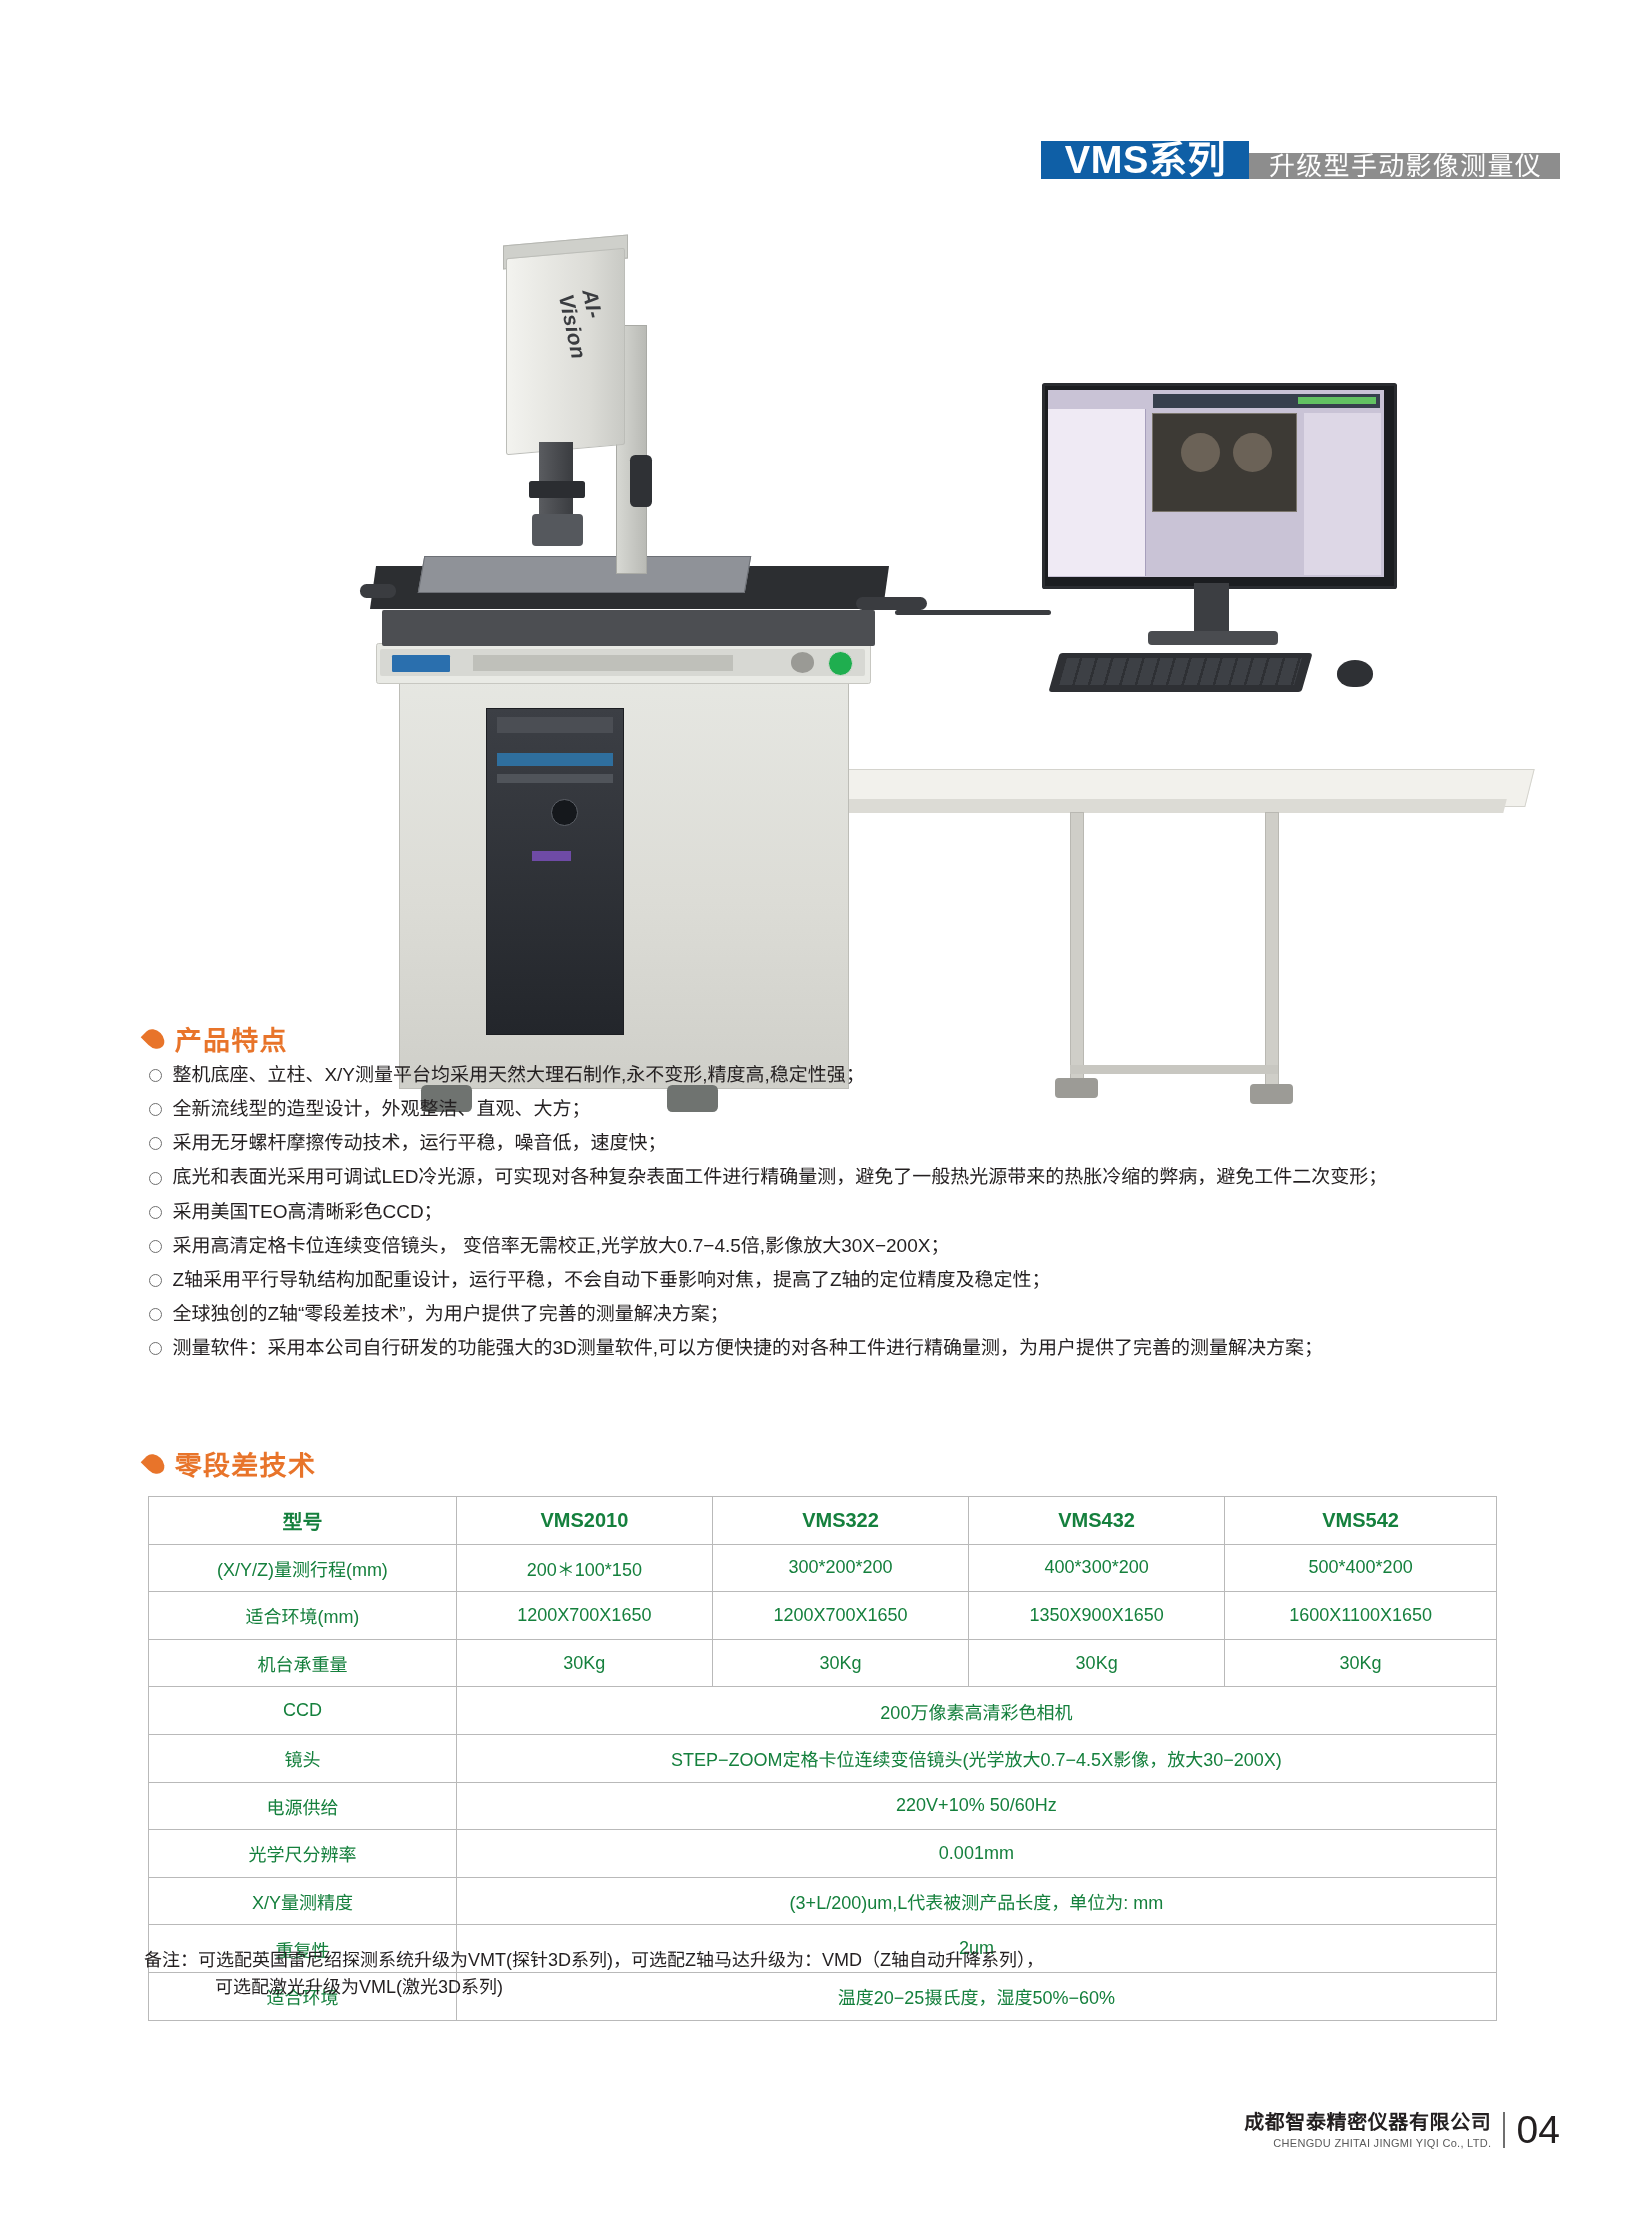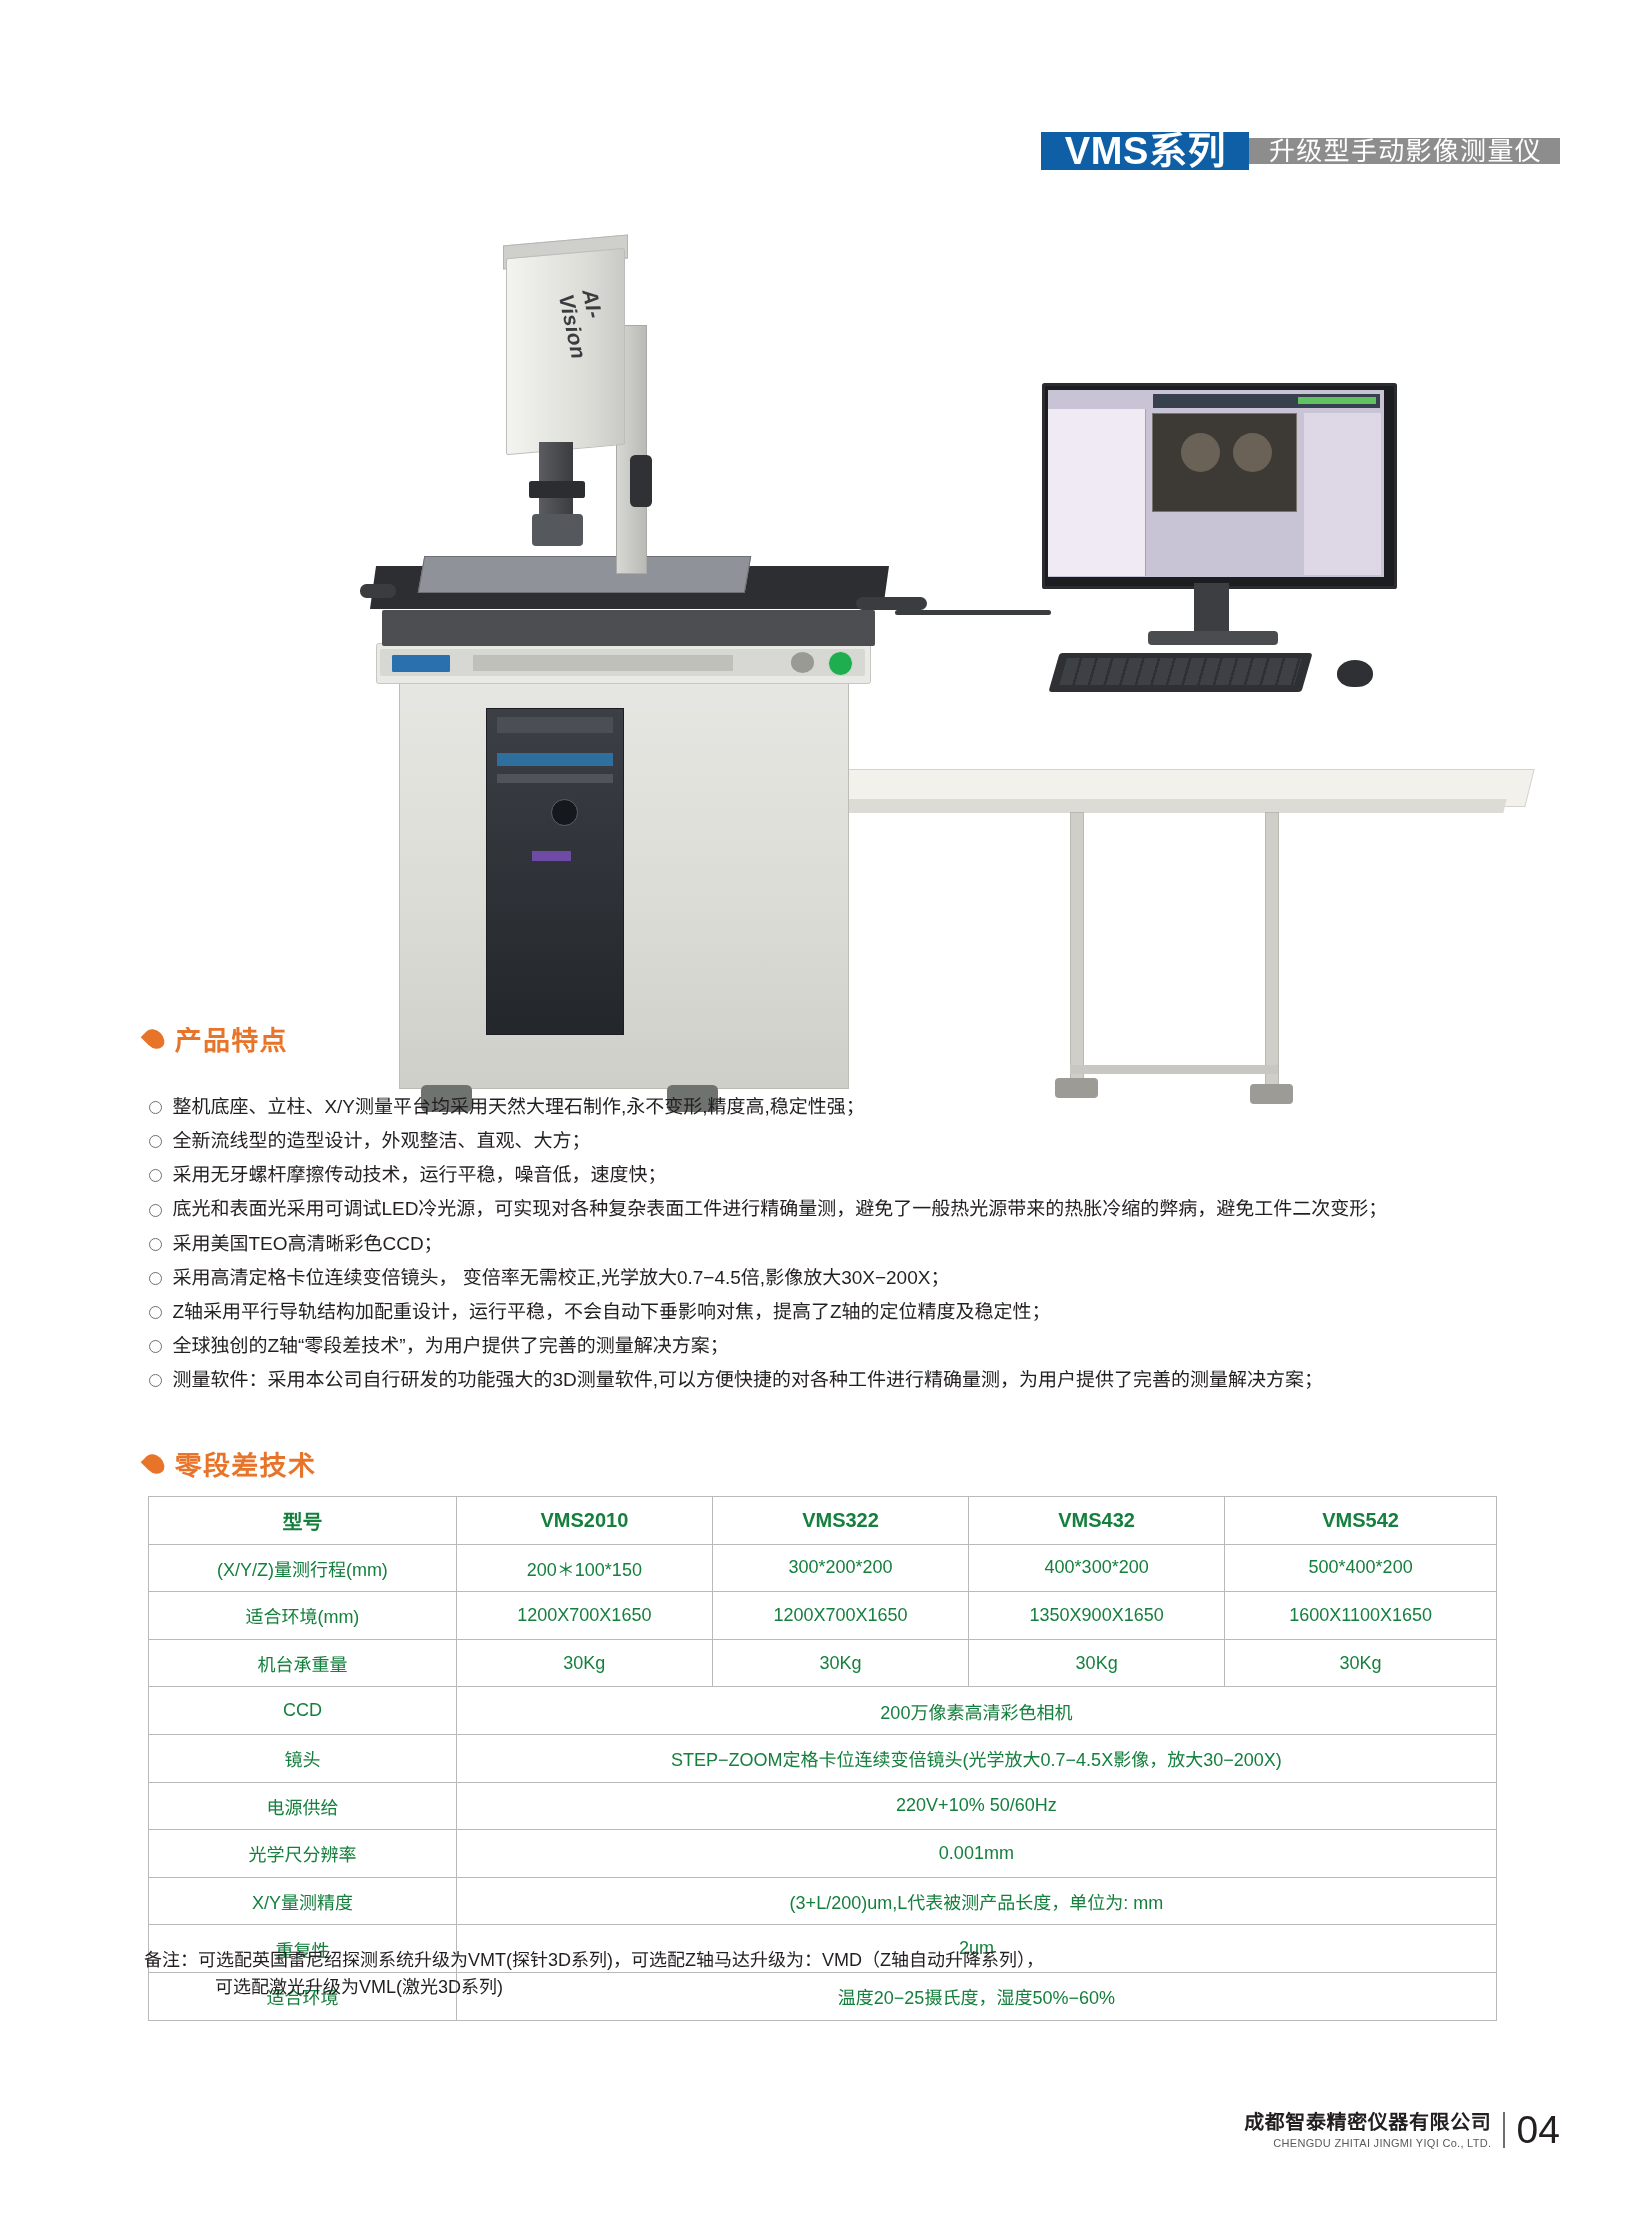--- a/index.html
+++ b/index.html
@@ -15,21 +15,21 @@
     position: relative;
     overflow: hidden;
   }
 
   
   .header-banner {
     position: absolute;
     top: 123px;
     right: 86px;
     display: flex;
-    align-items: center;
+    align-items: flex-end;
     height: 56px;
     margin-left: 47px;
   }
   .banner-blue {
     background: #0f5fa6;
     color: #ffffff;
     font-size: 38px;
     font-weight: bold;
     letter-spacing: 0.6px;
     padding: 0 23.4px;
@@ -534,21 +534,21 @@
     color: #e8742a;
     font-weight: bold;
     letter-spacing: 1.3px;
   }
   #features-title { top: 1019px; left: 146px; }
   #specs-title { top: 1444px; left: 146px; }
 
   
   .feature-list {
     position: absolute;
-    top: 1096px;
+    top: 1064px;
     left: 149px;
     width: 1382px;
   }
   .feature-item {
     display: flex;
     align-items: flex-start;
     gap: 10.4px;
     margin-bottom: 12.3px;
     font-size: 19px;
     line-height: 1.15;

